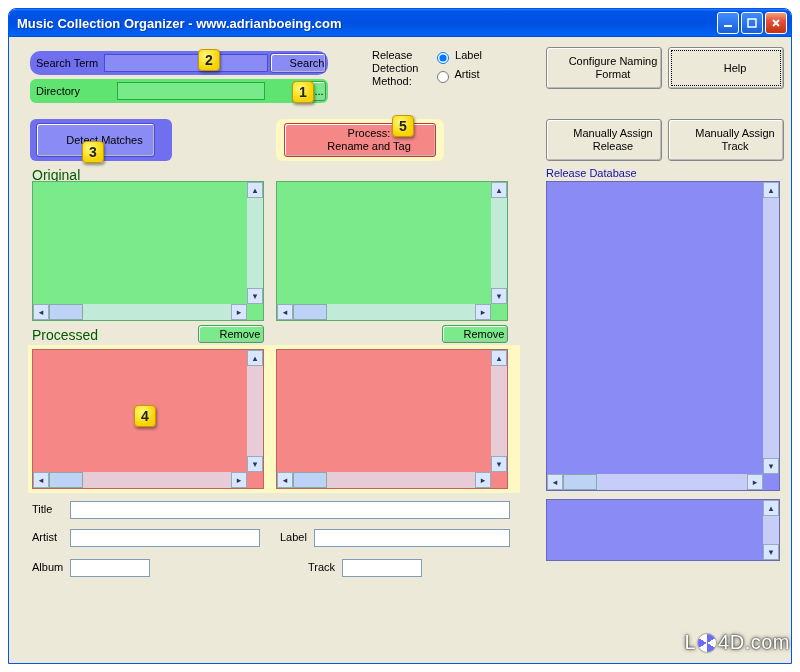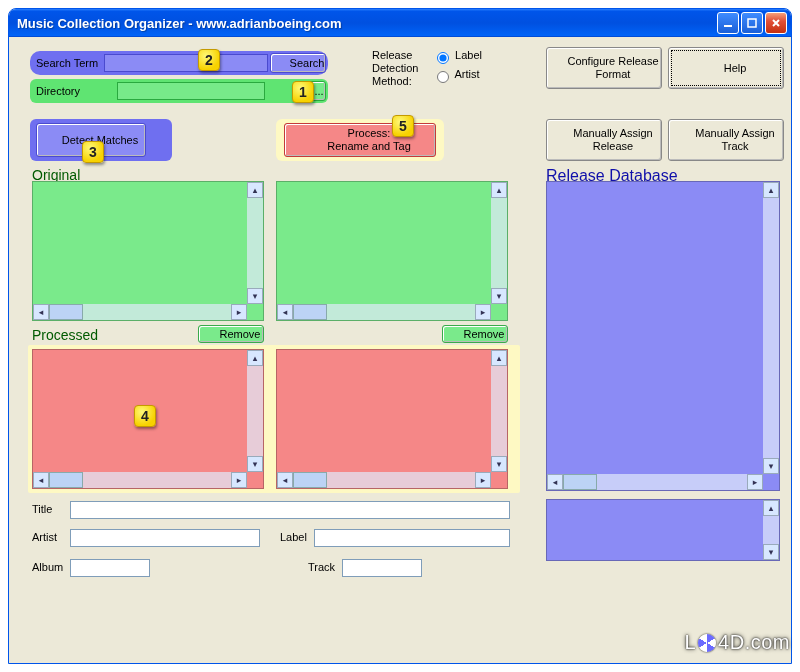--- a/index.html
+++ b/index.html
@@ -74,21 +74,21 @@
     border: 1px solid #7f9db9;
     height: 18px;
     font-size: 11px;
     padding: 1px 2px;
   }
   
   .hl-blue   { background: #6f6ff0; }
   .hl-green  { background: #5fe472; }
   .hl-red    { background: #fef9c3; }
   .panel-text { color:#005a00; font-size:14px; }
-  .panel-text-blue { color:#1010aa; font-size:16px; }
+  .panel-text-blue { color:#1010aa; font-size:11px; }
   
   .listbox {
     position: relative;
     border: 1px solid rgba(0,0,0,.25);
   }
   .listbox .vscroll {
     position: absolute; right: 0; top: 0; bottom: 16px; width: 16px;
     display: flex; flex-direction: column;
     background: rgba(255,255,255,.25);
   }
@@ -189,25 +189,25 @@
           <input type="radio" class="radio" checked="" style="">
           <span>Label</span>
         </div>
         <div>
           <input type="radio" class="radio" style="">
           <span>Artist</span>
         </div>
       </div>
     </div>
 
-    <div class="btn" style="position:absolute; left:534px; top:10px; width:116px; height:42px; line-height:13px;">Configure Release Format</div>
+    <div class="btn" style="position:absolute; left:534px; top:10px; width:116px; height:42px; line-height:13px;">Configure Naming Format</div>
     <div class="btn dashed" style="position:absolute; left:656px; top:10px; width:116px; height:42px;">Help</div>
 
     <div class="hl-blue" style="position:absolute; left:18px; top:82px; width:142px; height:42px; border-radius:6px;">
-      <div class="btn" style="position:absolute; left:6px; top:4px; width:110px; height:34px; background:#8b8bf5; border-color:#4a4acf;">Detect Matches</div>
+      <div class="btn" style="position:absolute; left:6px; top:4px; width:119px; height:34px; background:#8b8bf5; border-color:#4a4acf;">Detect Matches</div>
     </div>
 
     <div class="hl-red" style="position:absolute; left:264px; top:82px; width:168px; height:42px; border-radius:6px; display:flex; align-items:center; justify-content:center;">
       <div class="btn" style="width:152px; height:34px; background:#f58787; border-color:#c43a3a; flex-direction:column; line-height:13px;">
         <span>Process:</span>
         <span>Rename and Tag</span>
       </div>
     </div>
 
     <div class="btn" style="position:absolute; left:534px; top:82px; width:116px; height:42px; line-height:13px;">Manually Assign Release</div>

